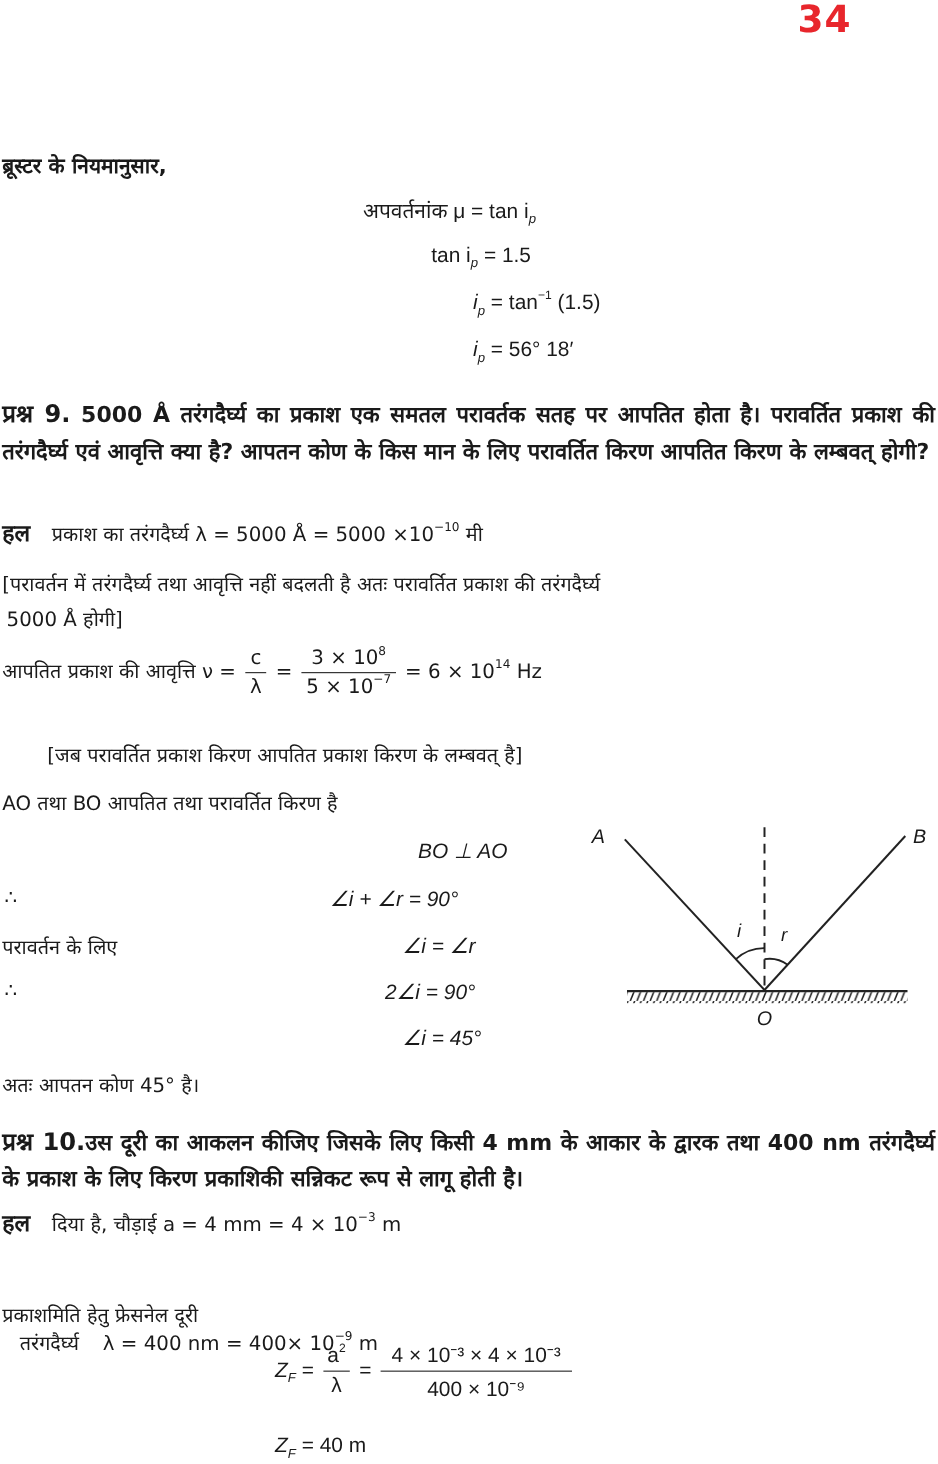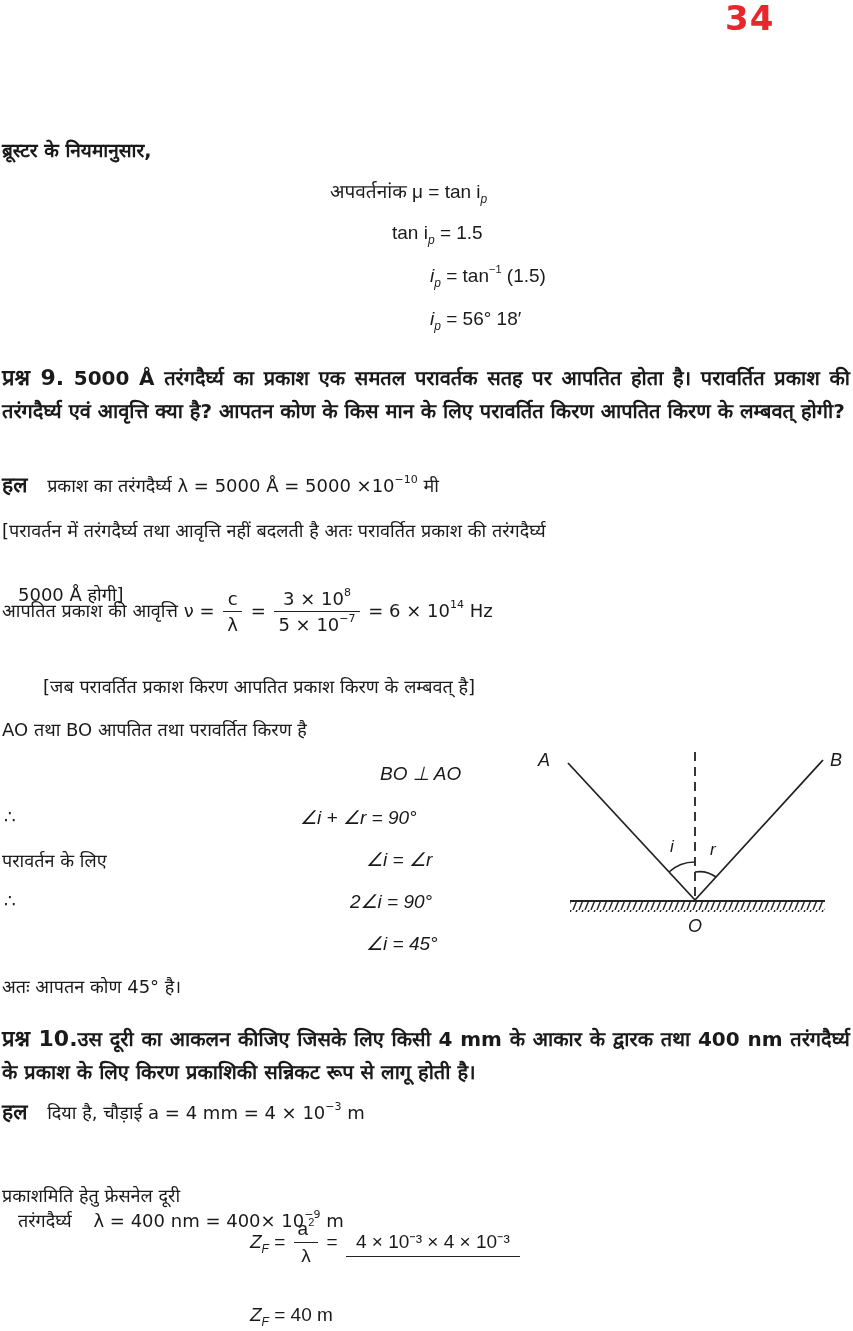--- a/index.html
+++ b/index.html
@@ -51,21 +51,21 @@
   <span>5000 Å तरंगदैर्घ्य का प्रकाश एक समतल परावर्तक सतह पर आपतित होता है। परावर्तित प्रकाश की तरंगदैर्घ्य एवं आवृत्ति क्या है? आपतन कोण के किस मान के लिए परावर्तित किरण आपतित किरण के लम्बवत् होगी?</span>
 </div>
 
 <div class="abs t18" style="left:2px;top:470px;">
   <span class="bold" style="font-size:21px;margin-right:14px;">हल</span>
   <span>प्रकाश का तरंगदैर्घ्य λ = 5000 Å = 5000 ×10</span><sup>−10</sup>
   <span>मी</span>
 </div>
 
 <div class="abs t18" style="left:2px;top:518px;">[परावर्तन में तरंगदैर्घ्य तथा आवृत्ति नहीं बदलती है अतः परावर्तित प्रकाश की तरंगदैर्घ्य</div>
-<div class="abs t18" style="left:18px;top:550px;margin-top:32px;">5000 Å होगी]</div>
+<div class="abs t18" style="left:6px;top:550px;">5000 Å होगी]</div>
 
 <div class="abs t18" style="left:2px;top:588px;">
   <span>आपतित प्रकाश की आवृत्ति ν =</span>
   <span class="frac">
     <span class="num">c</span>
     <span class="den">λ</span>
   </span> =
   <span class="frac">
     <span class="num"><span>3 × 10</span><sup>8</sup></span>
     <span class="den"><span>5 × 10</span><sup>−7</sup></span>
@@ -129,19 +129,20 @@
 <div class="abs t18" style="left:2px;top:1183px;">प्रकाशमिति हेतु फ्रेसनेल दूरी</div>
 
 <div class="abs math" style="left:250px;top:1218px;">
   <span class="ital">Z</span><sub>F</sub> =
   <span class="frac">
     <span class="num"><span>a</span><sup>2</sup></span>
     <span class="den">λ</span>
   </span> =
   <span class="frac">
     <span class="num" style="padding:0 10px 2px;text-align:right;">4 × 10⁻³ × 4 × 10⁻³</span>
+    <span class="den">400 × 10⁻⁹</span>
   </span>
 </div>
 
 <div class="abs math" style="left:250px;top:1304px;text-align:right;">
   <span class="ital">Z</span><sub>F</sub>
   <span>= 40 m</span>
 </div>
 
 </body></html>

